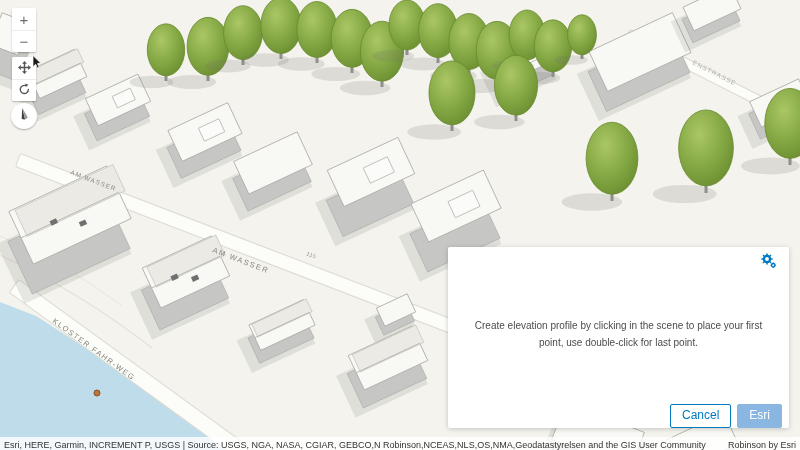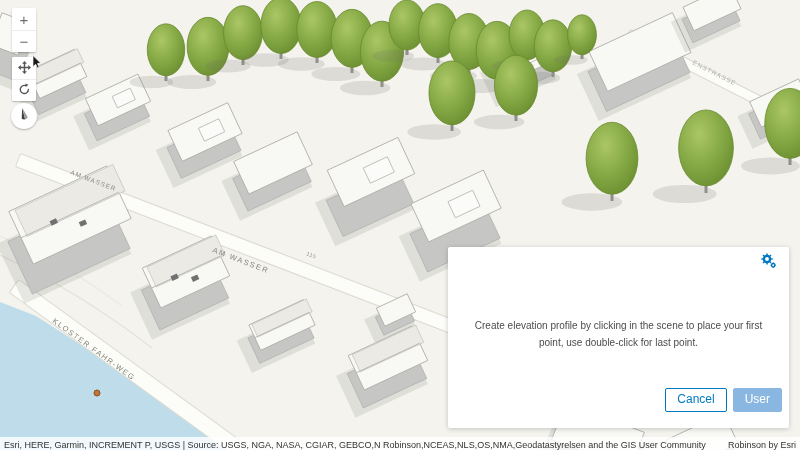--- a/index.html
+++ b/index.html
@@ -19,21 +19,21 @@
            background:#fff;border:none;padding:0;box-shadow:0 1px 2px rgba(0,0,0,.28);
            display:flex;align-items:center;justify-content:center;cursor:pointer;}
   .cursor{position:absolute;left:32px;top:55px;pointer-events:none;}
   
   .panel{position:absolute;left:448px;top:247px;width:341px;height:181px;background:#fff;
          border-radius:2px;box-shadow:0 1px 5px rgba(0,0,0,.2);}
   .panel-settings{position:absolute;top:5px;right:8px;width:24px;height:22px;background:transparent;
                   border:none;padding:2px;cursor:pointer;display:flex;align-items:center;justify-content:center;}
   .panel-msg{position:absolute;top:70px;left:16px;right:16px;text-align:center;
              font-size:10px;line-height:1.7;color:#4c4c4c;}
-  .panel-actions{position:absolute;right:7px;bottom:16px;display:flex;gap:6px;justify-content:space-between;}
+  .panel-actions{position:absolute;right:7px;bottom:0;display:flex;gap:6px;justify-content:space-between;}
   .btn{font-family:"Liberation Sans",sans-serif;font-size:12px;padding:3px 11px;
        border-radius:2px;cursor:pointer;line-height:1.3;}
   .btn-cancel{background:#fff;border:1px solid #0079c1;color:#0079c1;}
   .btn-done{background:#8ab7e2;border:1px solid #8ab7e2;color:#fff;}
   
   .attrib{position:absolute;left:0;right:0;top:437px;height:15px;background:rgba(255,255,255,.8);
           display:flex;justify-content:space-between;align-items:center;padding:0 4px;
           font-size:9px;color:#323232;white-space:nowrap;box-sizing:border-box;}
   .attrib .src{overflow:hidden;text-overflow:ellipsis;}
 </style>
@@ -321,21 +321,21 @@
             <path d="M7 0.4 V2 M7 10 V11.6 M1.4 6 H3 M11 6 H12.6 M3 2 L4.2 3.2 M9.8 8.8 L11 10 M11 2 L9.8 3.2 M4.2 8.8 L3 10" stroke-width="1.5"></path>
             <circle cx="13.2" cy="12.2" r="1.7" stroke-width="1.5"></circle>
             <path d="M13.2 9.6 V10.4 M13.2 14 V14.8 M10.6 12.2 H11.4 M15 12.2 H15.8" stroke-width="1.1"></path>
           </g>
         </svg>
       </span>
     </button>
     <div class="panel-msg">Create elevation profile by clicking in the scene to place your first point, use double-click for last point.</div>
     <div class="panel-actions">
       <button class="btn btn-cancel">Cancel</button>
-      <button class="btn btn-done">User</button>
+      <button class="btn btn-done">Esri</button>
     </div>
   </div>
 
   <div class="attrib">
     <span class="src">Esri, HERE, Garmin, INCREMENT P, USGS | Source: USGS, NGA, NASA, CGIAR, GEBCO,N Robinson,NCEAS,NLS,OS,NMA,Geodatastyrelsen and the GIS User Community</span>
     <span>Robinson by Esri</span>
   </div>
 
 </div>
 

